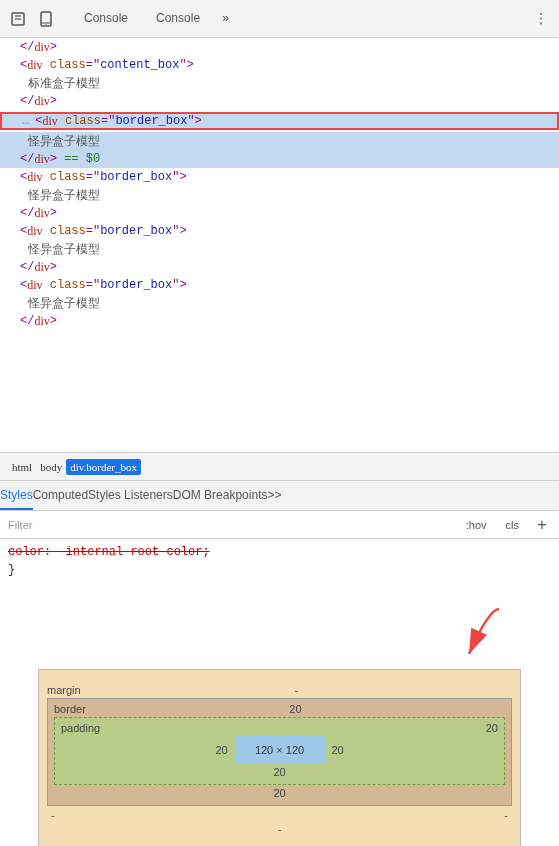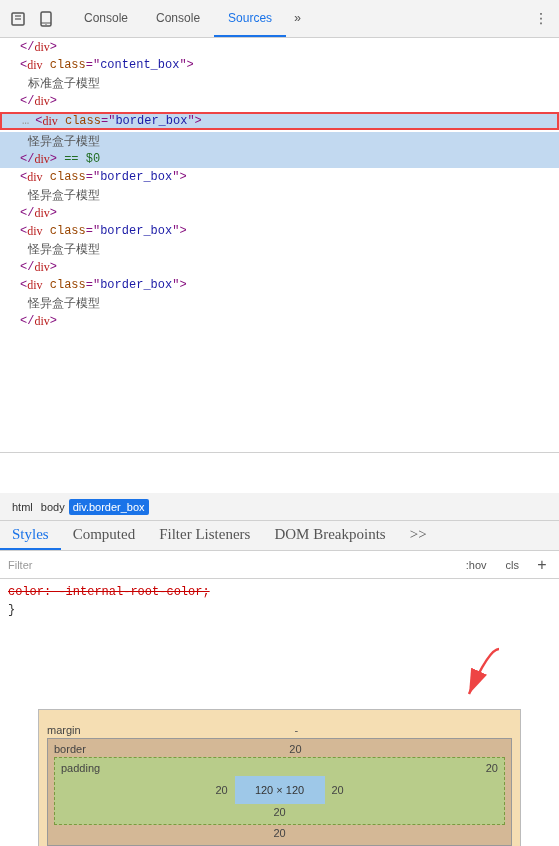--- a/index.html
+++ b/index.html
@@ -104,24 +104,23 @@
     }
 
     
     .breadcrumb-bar {
       display: flex;
       align-items: center;
       height: 28px;
       background: #f3f3f3;
       border-bottom: 1px solid #d0d0d0;
       padding: 0 8px;
-      font-family: Liberation Sans, sans-serif;
+      font-family: Liberation Serif, serif;
       font-size: 11px;
       overflow: hidden;
-      margin-top: 40px;
     }
     .breadcrumb-item {
       color: #333;
       cursor: pointer;
       padding: 2px 4px;
     }
     .breadcrumb-item.active {
       background: #1a73e8;
       color: #fff;
       border-radius: 2px;
@@ -129,26 +128,26 @@
 
     
     .styles-tabs-bar {
       display: flex;
       align-items: center;
       height: 30px;
       background: #f3f3f3;
       border-bottom: 1px solid #d0d0d0;
     }
     .styles-tab {
-      padding: 0 12px;
+      padding: 0 0;
       height: 100%;
       display: flex;
       align-items: center;
-      font-size: 15px;
-      font-family: Liberation Serif, serif;
+      font-size: 12px;
+      font-family: Liberation Sans, sans-serif;
       cursor: pointer;
       color: #555;
       border-bottom: 2px solid transparent;
     }
     .styles-tab.active {
       color: #1a73e8;
       border-bottom: 2px solid #1a73e8;
     }
 
     
@@ -236,21 +235,20 @@
       <svg width="16" height="16" viewBox="0 0 16 16" fill="none">
         <rect x="3" y="1" width="10" height="14" rx="1.5" stroke="#555" stroke-width="1.5" fill="none"></rect>
         <line x1="3" y1="12" x2="13" y2="12" stroke="#555" stroke-width="1"></line>
         <circle cx="8" cy="13.5" r="0.6" fill="#555"></circle>
       </svg>
     </div>
   </div>
   <div class="tabs-bar">
     <div class="tab">Console</div>
     <div class="tab">Console</div>
-    <div class="tab active">Sources</div>
     <div class="tab-more">»</div>
   </div>
   <div class="toolbar-right">
     <div class="icon-btn">⋮</div>
   </div>
 </div>
 
 <div class="elements-panel">
 
   <div class="html-line indent1">
@@ -331,21 +329,21 @@
 
 <div class="breadcrumb-bar">
   <div class="breadcrumb-item">html</div>
   <div class="breadcrumb-item">body</div>
   <div class="breadcrumb-item active">div.border_box</div>
 </div>
 
 <div class="styles-tabs-bar">
   <div class="styles-tab active">Styles</div>
   <div class="styles-tab">Computed</div>
-  <div class="styles-tab">Filter Listeners</div>
+  <div class="styles-tab">Styles Listeners</div>
   <div class="styles-tab">DOM Breakpoints</div>
   <div class="styles-tab">&gt;&gt;</div>
 </div>
 
 <div class="filter-bar">
   <span class="filter-text">Filter</span>
   <div class="filter-btns">
     <div class="filter-btn">:hov</div>
     <div class="filter-btn">cls</div>
     <div class="plus-btn">+</div>

